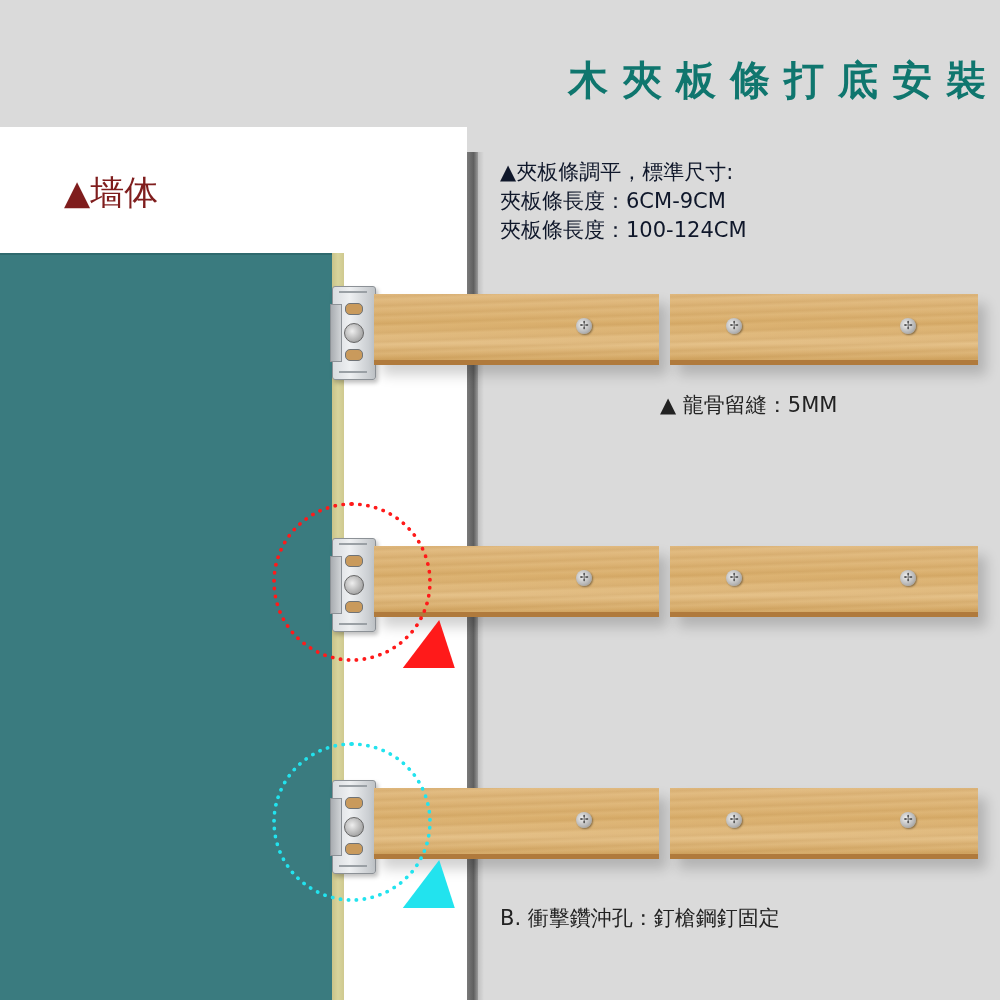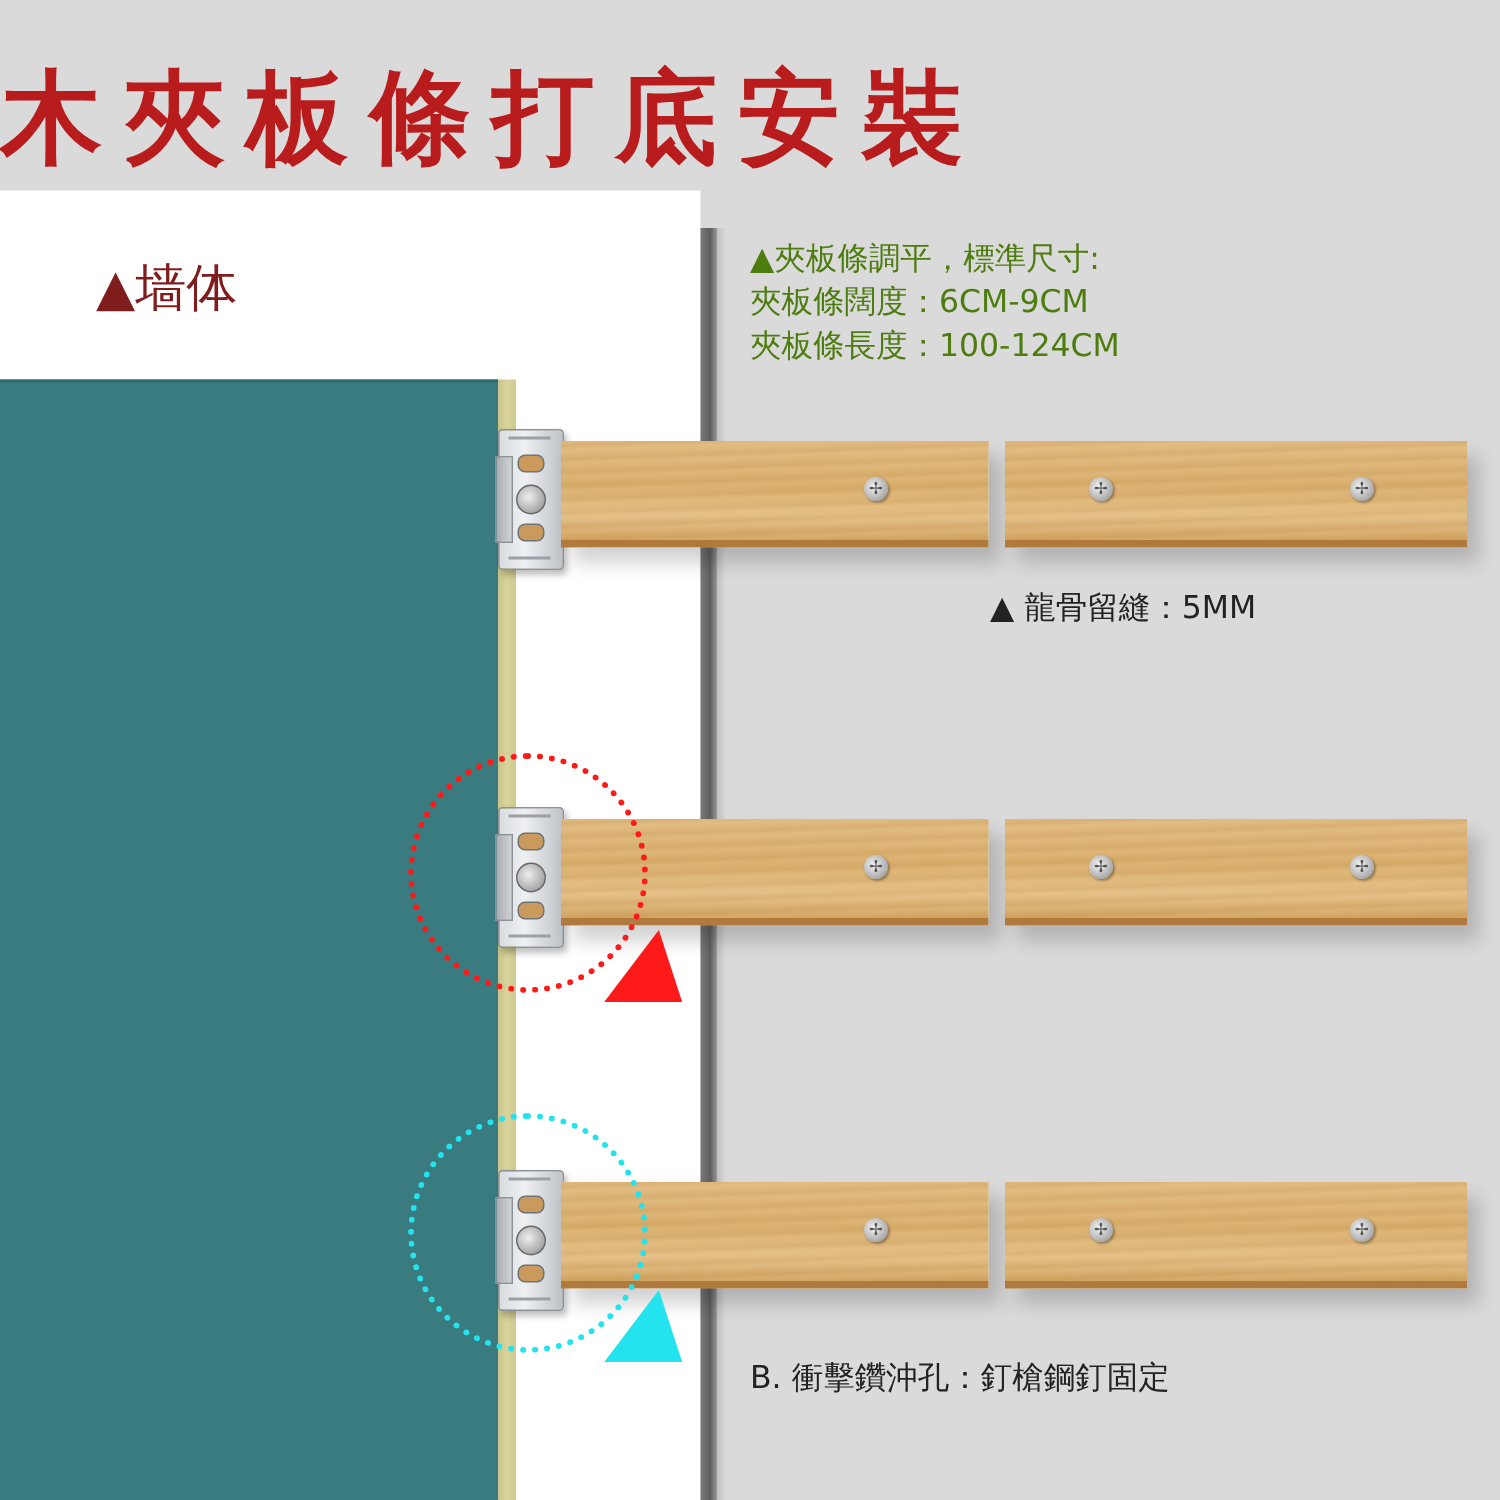--- a/index.html
+++ b/index.html
@@ -3,35 +3,35 @@
 <meta charset="utf-8">
 <style>
   html, body { margin:0; padding:0; }
   body {
     width:1000px; height:1000px; position:relative; overflow:hidden;
     background:#dadada;
     font-family:"DejaVu Sans","Liberation Sans",sans-serif;
     color:#1a1a1a;
   }
   .title {
-    position:absolute; left:0; top:40px; width:1000px; text-align:left;
-    font-size:68px; font-weight:bold; letter-spacing:14px; color:#b91c1c;
+    position:absolute; left:0; top:40px; width:1000px; text-align:right;
+    font-size:40px; font-weight:bold; letter-spacing:14px; color:#0f766e;
     line-height:80px;
   }
   .white-panel { position:absolute; left:0; top:127px; width:467px; height:873px; background:#ffffff; }
   .post { position:absolute; left:467px; top:152px; width:11px; height:848px;
     background:linear-gradient(to right,#7a7a7a,#5f5f5f 60%,#9a9a9a); }
   .post-shadow { position:absolute; left:478px; top:152px; width:6px; height:848px;
     background:linear-gradient(to right,rgba(0,0,0,0.12),rgba(0,0,0,0)); }
   .wall { position:absolute; left:0; top:253px; width:332px; height:747px; background:#3a7b7f;
     border-top:2px solid #2f6a6e; }
   .wall-edge { position:absolute; left:332px; top:253px; width:12px; height:747px;
     background:linear-gradient(to right,#c9c389,#d8d49c 50%,#cfc98f); }
   .wall-label { position:absolute; left:64px; top:170px; font-size:34px; color:#7f1d1d; line-height:44px; }
-  .spec { position:absolute; left:500px; top:158px; font-size:21px; line-height:29px; color:#4d7c0f; }
+  .spec { position:absolute; left:500px; top:158px; font-size:21px; line-height:29px; color:#0f172a; }
   .spec div { white-space:nowrap; }
   .note { position:absolute; font-size:21px; line-height:29px; color:#222; white-space:nowrap; }
   .row { position:absolute; left:0; width:1000px; height:100px; }
   .strip {
     position:absolute; height:66px;
     background:
       repeating-linear-gradient(178deg, rgba(160,110,40,0.0) 0px, rgba(160,110,40,0.10) 3px, rgba(255,235,190,0.08) 6px, rgba(160,110,40,0.0) 9px),
       linear-gradient(to bottom,#e0b97f,#d9ae6c 45%,#e3be85 75%,#d2a562);
     border-bottom:5px solid #b07a3c;
     box-shadow: 8px 10px 12px rgba(0,0,0,0.18);
@@ -68,21 +68,21 @@
 <div class="white-panel"></div>
 <div class="post"></div>
 <div class="post-shadow"></div>
 
 <div class="wall-label">▲墙体</div>
 <div class="wall"></div>
 <div class="wall-edge"></div>
 
 <div class="spec">
   <div>▲夾板條調平，標準尺寸:</div>
-  <div>夾板條闊度：6CM-9CM</div>
+  <div>夾板條長度：6CM-9CM</div>
   <div>夾板條長度：100-124CM</div>
 </div>
 
 <div class="row" style="top:284px;">
   <div class="bracket" style="left:332px; top:2px;">
     <div class="groove" style="top:4px;"></div>
     <div class="slot" style="top:16px;"></div>
     <div class="bscrew" style="top:36px;"></div>
     <div class="slot" style="top:62px;"></div>
     <div class="groove" style="top:84px;"></div>

